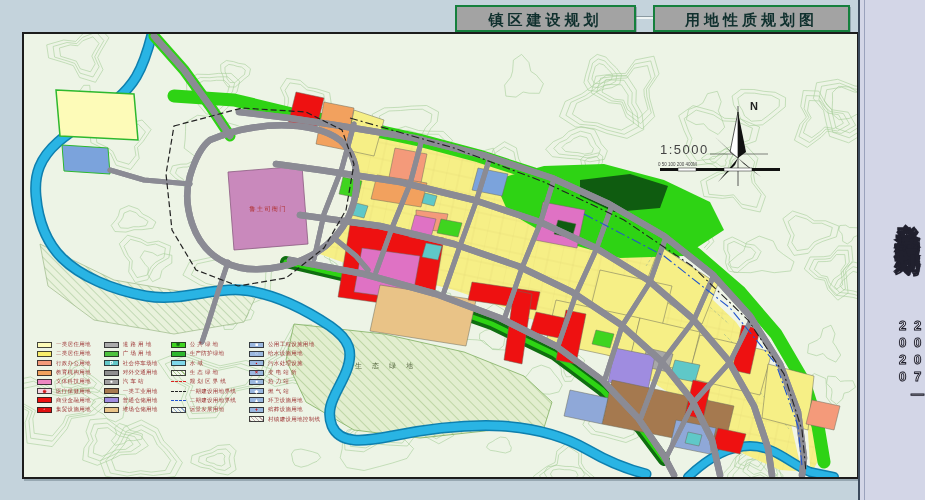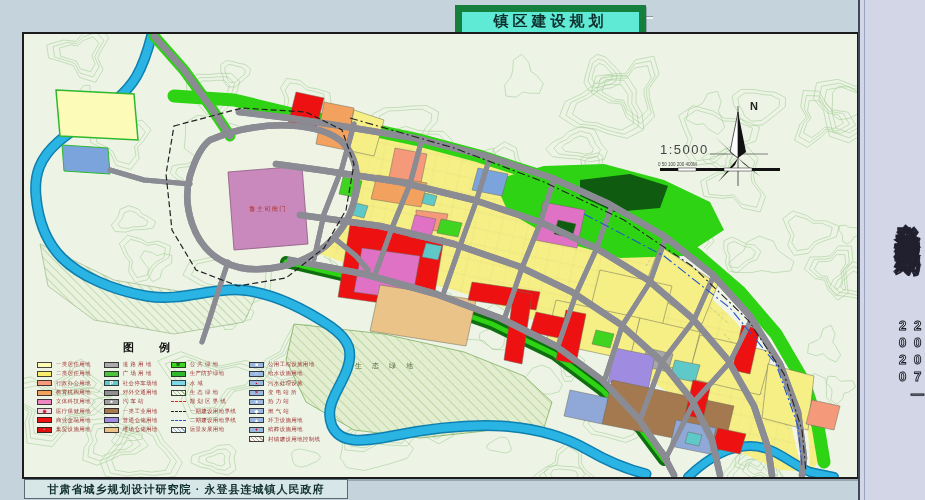--- a/index.html
+++ b/index.html
@@ -1,21 +1,21 @@
 <!DOCTYPE html>
 <html><head>
 <meta charset="utf-8">
 <style>
   html,body{margin:0;padding:0;}
   body{width:925px;height:500px;font-family:"Liberation Sans", sans-serif;}
   .page{position:relative;width:925px;height:500px;background:#c4d3dc;overflow:hidden;}
 
   
-  .titlebox{position:absolute;top:5px;height:23px;background:#5eead4;border:7px solid #15803d;
-    box-shadow:1px 2px 0 rgba(90,110,120,.45);display:flex;align-items:flex-start;justify-content:center;
+  .titlebox{position:absolute;top:5px;height:23px;background:#a3a3a3;border:2px solid #15803d;
+    box-shadow:1px 2px 0 rgba(90,110,120,.45);display:flex;align-items:flex-end;justify-content:center;
     font-weight:bold;font-size:15px;letter-spacing:4px;color:#10302e;}
   .t1{left:455px;width:177px;}
   .t2{left:653px;width:193px;}
   .title-joint{position:absolute;top:16px;left:632px;width:21px;height:2px;background:#eef4f4;border-top:1px solid #8a9aa2;}
 
   
   .map-frame{position:absolute;left:22px;top:32px;width:833px;height:443px;background:#edf4e6;
     border:2px solid #1c1c1c;box-shadow:inset 0 0 0 1px #ffffff, 2px 2px 0 rgba(70,90,100,.35);}
   .map-frame svg{position:absolute;left:0;top:0;}
 
@@ -65,20 +65,23 @@
     font-size:11px;font-weight:bold;letter-spacing:1px;color:#10302e;}
 </style>
 </head>
 <body>
 
 <div class="page">
 
   <div class="title-joint"></div>
   <div class="titlebox t1">
     <span>镇区建设规划</span>
+  </div>
+  <div class="titlebox t2">
+    <span>用地性质规划图</span>
   </div>
 
   <div class="map-frame">
     <svg id="mapsvg" width="833" height="443" viewBox="0 0 833 443">
       <defs>
         <pattern id="parcels" width="26" height="16" patternUnits="userSpaceOnUse" patternTransform="rotate(12)">
           <path d="M0 0H26M0 16H26M0 0V16M13 0V16" stroke="#b9a94f" stroke-width="0.5" opacity="0.55"></path>
         </pattern>
         <pattern id="hatchPale" width="6" height="6" patternUnits="userSpaceOnUse" patternTransform="rotate(45)">
           <rect width="6" height="6" fill="#e9f2dc"></rect>
@@ -434,21 +437,20 @@
         <rect x="672" y="134" width="28" height="3" fill="#111"></rect>
         <rect x="700" y="134" width="28" height="3" fill="#fff" stroke="#111" stroke-width="0.5"></rect>
         <rect x="728" y="134" width="28" height="3" fill="#111"></rect>
       </g>
 
       <text x="244" y="177" font-size="6.5" fill="#b03030" letter-spacing="1" text-anchor="middle">鲁土司衙门</text>
       <text x="362" y="334" font-size="7" fill="#55663f" letter-spacing="4" text-anchor="middle">生 态 绿 地</text>
     </svg>
 
     <div class="legend">
-      <div class="legend-title">图  例</div>
       <div class="legend-cols">
           <div class="lcol">
             <div class="lrow">
               <span class="sw" style="background: rgb(253, 251, 184);"></span>
               <span class="llabel">一类居住用地</span>
             </div>
             <div class="lrow">
               <span class="sw" style="background: rgb(248, 238, 106);"></span>
               <span class="llabel">二类居住用地</span>
             </div>
@@ -618,16 +620,13 @@
         </div>
     </div>
   </div>
 
   <div class="sidebar">
     <div class="v-title">永登县连城镇总体规划</div>
     <div class="v-period">2007—2020</div>
   </div>
 
 
-  <div class="footer-box">
-    <span>甘肃省城乡规划设计研究院 · 永登县连城镇人民政府</span>
-  </div>
 </div>
 
 </body></html>

